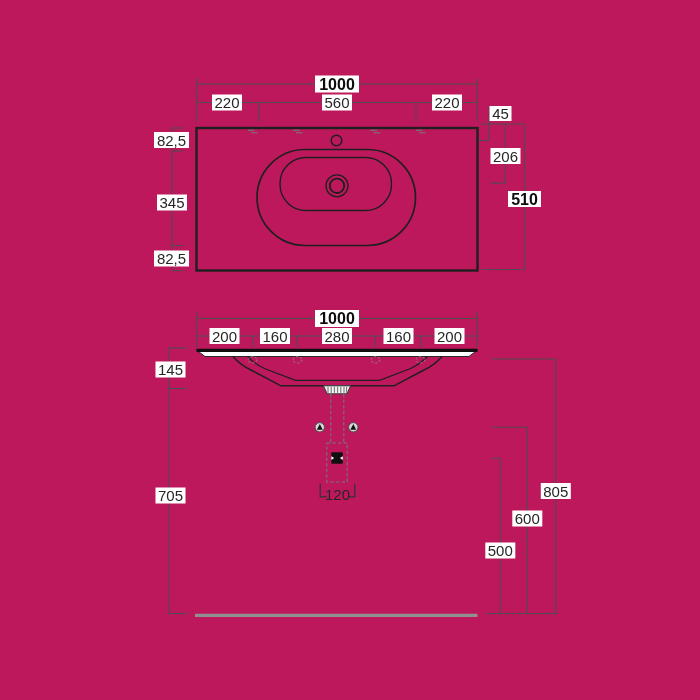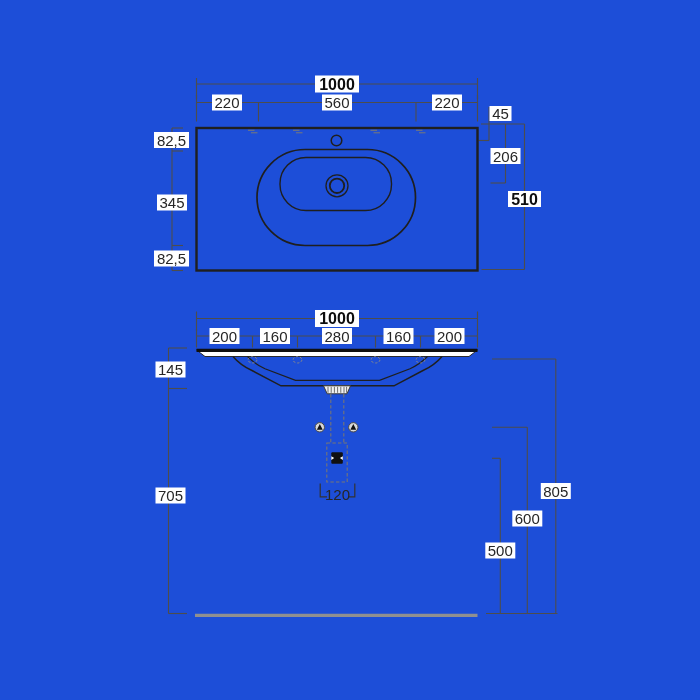--- a/index.html
+++ b/index.html
@@ -1,16 +1,16 @@
 <!DOCTYPE html>
 <html><head>
 <meta charset="utf-8">
 <style>
   html,body{margin:0;padding:0;background:#ffffff;}
-  .stage{position:relative;width:700px;height:700px;background:#1d4ed8;overflow:hidden;}
+  .stage{position:relative;width:700px;height:700px;background:#be185d;overflow:hidden;}
   svg{display:block;}
   text{
     font-family:"Liberation Sans", sans-serif;
     font-size:15px;
     fill:#262626;
     text-anchor:middle;
   }
   text.bold{font-size:16px;font-weight:700;fill:#0d0d0d;}
   .draw{stroke:#1f1f1f;fill:none;}
   .dim{stroke:#4d4d4d;stroke-width:1.1;fill:none;}

